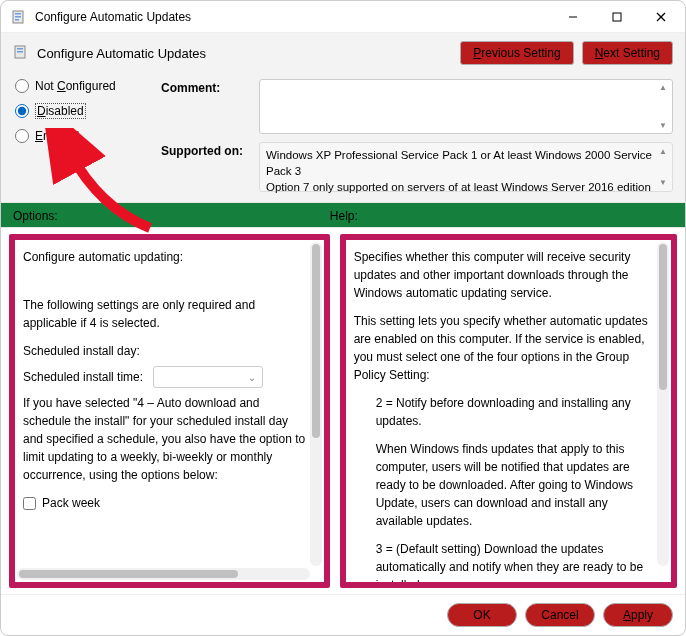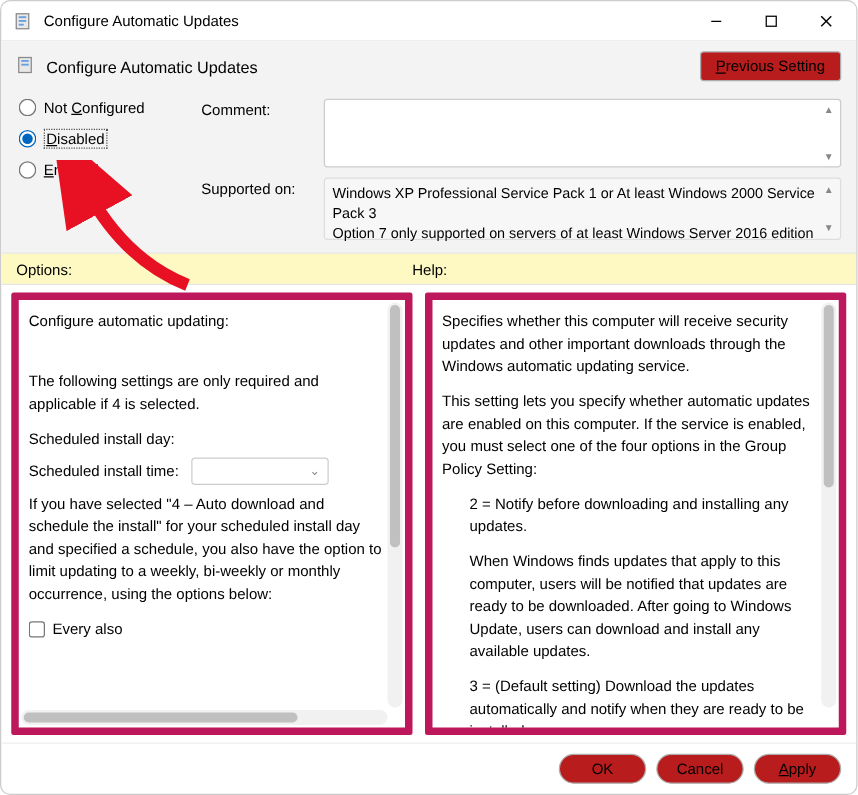--- a/index.html
+++ b/index.html
@@ -43,21 +43,21 @@
     }
     .btn u { text-decoration: underline; }
     .config-area { display: flex; gap: 18px; margin-top: 14px; }
     .radios { width: 130px; display: flex; flex-direction: column; gap: 10px; padding-left: 2px;}
     .radio { display: flex; align-items: center; gap: 6px; position: relative;}
     .radio input { width: 14px; height: 14px; accent-color: #0067c0;}
     .radio label u { text-decoration: underline; }
     .radio.selected label { border: 1px dotted #555; padding: 0 1px;}
     .right-col { flex: 1; display: flex; flex-direction: column; gap: 8px; }
     .field-row { display: flex; gap: 8px; }
-    .field-label { width: 90px; padding-top: 2px; }
+    .field-label { width: 90px; padding-top: 2px; font-weight: bold; }
     .comment-box {
       flex: 1;
       height: 55px;
       background: #fff;
       border: 1px solid #ccc;
       border-radius: 3px;
       position: relative;
       padding: 4px;
     }
     .supported-box {
@@ -72,21 +72,21 @@
       line-height: 1.4;
     }
     .scroll-arrow {
       position: absolute;
       right: 4px;
       width: 10px;
       color: #888;
       font-size: 8px;
       text-align: center;
     }
-    .labels-row { display: flex; padding: 6px 12px 4px 12px; background:#fef9c3; border-bottom:1px solid #e5e5e5;}
+    .labels-row { display: flex; padding: 6px 12px 4px 12px; background:#15803d; border-bottom:1px solid #e5e5e5;}
     .labels-row .opt { width: 48%; }
     .panes { flex: 1; display: flex; gap: 10px; padding: 6px 8px 6px 8px; overflow: hidden;}
     .pane {
       border: 6px solid #be185d;
       border-radius: 2px;
       background: #fff;
       overflow: hidden;
       position: relative;
       display: flex;
       flex-direction: column;
@@ -171,20 +171,21 @@
   <div class="header-row1">
     <span class="policy-icon">
       <svg viewBox="0 0 16 16">
           <rect x="2" y="2" width="10" height="12" fill="#e8e8e8" stroke="#888"></rect>
           <rect x="4" y="4" width="6" height="1.5" fill="#6aa0e0"></rect>
           <rect x="4" y="7" width="6" height="1.5" fill="#6aa0e0"></rect>
         </svg>
     </span>
     <span class="header-title">Configure Automatic Updates</span>
     <button class="btn"><u>P</u>revious Setting</button>
+    <button class="btn"><u>N</u>ext Setting</button>
   </div>
   <div class="config-area">
     <div class="radios">
       <div class="radio">
         <input type="radio" name="st" style="">
         <label>Not <u>C</u>onfigured</label>
       </div>
       <div class="radio selected">
         <input type="radio" name="st" checked="" style="">
         <label><u>D</u>isabled</label>
@@ -230,21 +231,21 @@
       <div class="sel-row">
         <span>Scheduled install day:</span>
       </div>
       <div class="sel-row">
         <span>Scheduled install time:</span>
         <div class="select-fake">⌄</div>
       </div>
       <div class="para">If you have selected "4 – Auto download and schedule the install" for your scheduled install day and specified a schedule, you also have the option to limit updating to a weekly, bi-weekly or monthly occurrence, using the options below:</div>
       <div class="chk">
         <input type="checkbox" style="">
-        <span>Every also</span>
+        <span>Pack week</span>
       </div>
     </div>
     <div class="vscroll">
         <div class="thumb"></div>
       </div>
     <div class="hscroll">
         <div class="thumb"></div>
       </div>
   </div>
   <div class="pane right">

